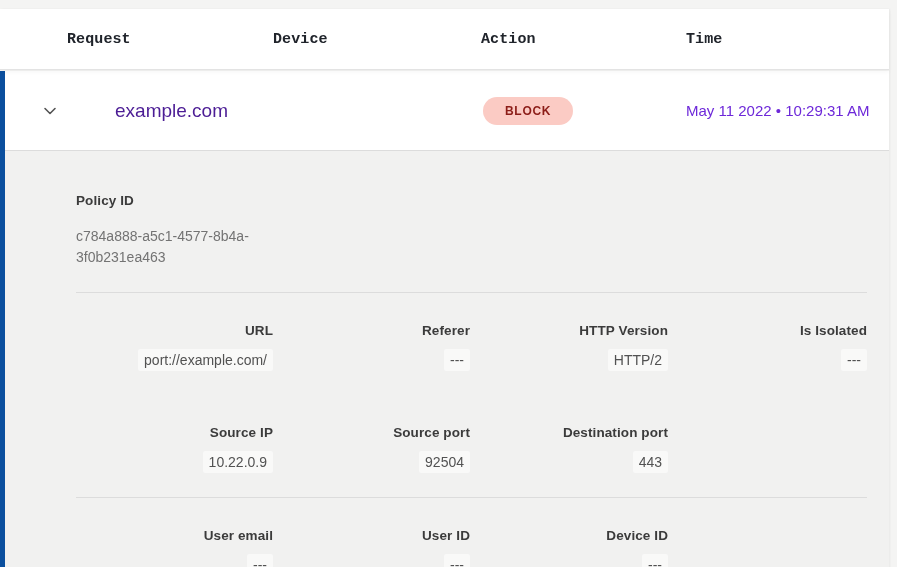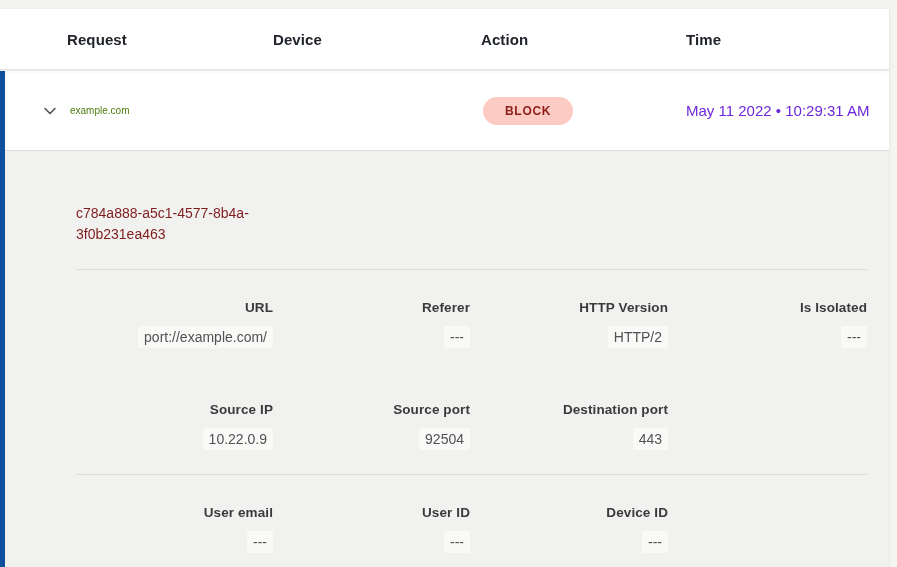--- a/index.html
+++ b/index.html
@@ -27,20 +27,21 @@
     padding-left: 67px;
     box-shadow: 0 1px 0 #e3e3e3, 0 3px 4px rgba(0,0,0,0.04);
     position: relative;
     z-index: 2;
   }
   .table-header .col {
     font-size: 15px;
     font-weight: 700;
     color: #20242b;
     letter-spacing: 0.1px;
+    font-family: Liberation Mono, monospace;
   }
 
   
   .log-entry {
     border-left: 5px solid #0b4f9e;
     margin-top: 2px;
     min-height: 547px;
   }
 
   
@@ -58,21 +59,21 @@
     position: absolute;
     left: 37px;
     top: 50%;
     transform: translateY(-50%);
     width: 16px;
     height: 16px;
     display: inline-flex;
     align-items: center;
     justify-content: center;
   }
-  .cell-request { font-size: 10px; color: #4d7c0f; padding-left: 3px; }
+  .cell-request { font-size: 19px; color: #4c1d95; padding-left: 3px; text-align: center; }
   .cell-time {
     font-size: 15px;
     color: #6d28d9;
     line-height: 23px;
     padding-right: 14px;
     max-width: 200px;
   }
   .badge-block {
     display: inline-block;
     background: #fbcbc4;
@@ -106,24 +107,24 @@
     padding: 3px 6px;
     margin-left: -6px;
     margin-top: 11px;
     border-radius: 2px;
     max-width: 190px;
   }
   .policy-section { margin-bottom: 24px; }
   .policy-link {
     display: inline-block;
     font-size: 14px;
-    color: #7f1d1d;
+    color: #737373;
     text-decoration: none;
     line-height: 21px;
-    margin-top: 10px;
+    margin-top: 18px;
     max-width: 200px;
     word-break: break-word;
   }
   .divider { height: 1px; background: #dcdcdc; }
   .field-grid {
     display: grid;
     grid-template-columns: 197px 197px 198px 1fr;
     padding-top: 30px;
     padding-bottom: 24px;
     text-align: right;
@@ -155,20 +156,21 @@
         <div class="cell-email"></div>
         <div class="cell-action">
           <span class="badge-block">BLOCK</span>
         </div>
         <div class="cell-time">May 11 2022 • 10:29:31 AM</div>
       </div>
 
       <div class="details">
 
         <div class="policy-section">
+          <div class="field-label">Policy ID</div>
           <a href="#" class="policy-link">c784a888-a5c1-4577-8b4a-3f0b231ea463</a>
         </div>
 
         <div class="divider"></div>
 
         <div class="field-grid">
           <div class="field-cell">
             <div class="field-label">URL</div>
             <span class="field-value">port://example.com/</span>
           </div>

